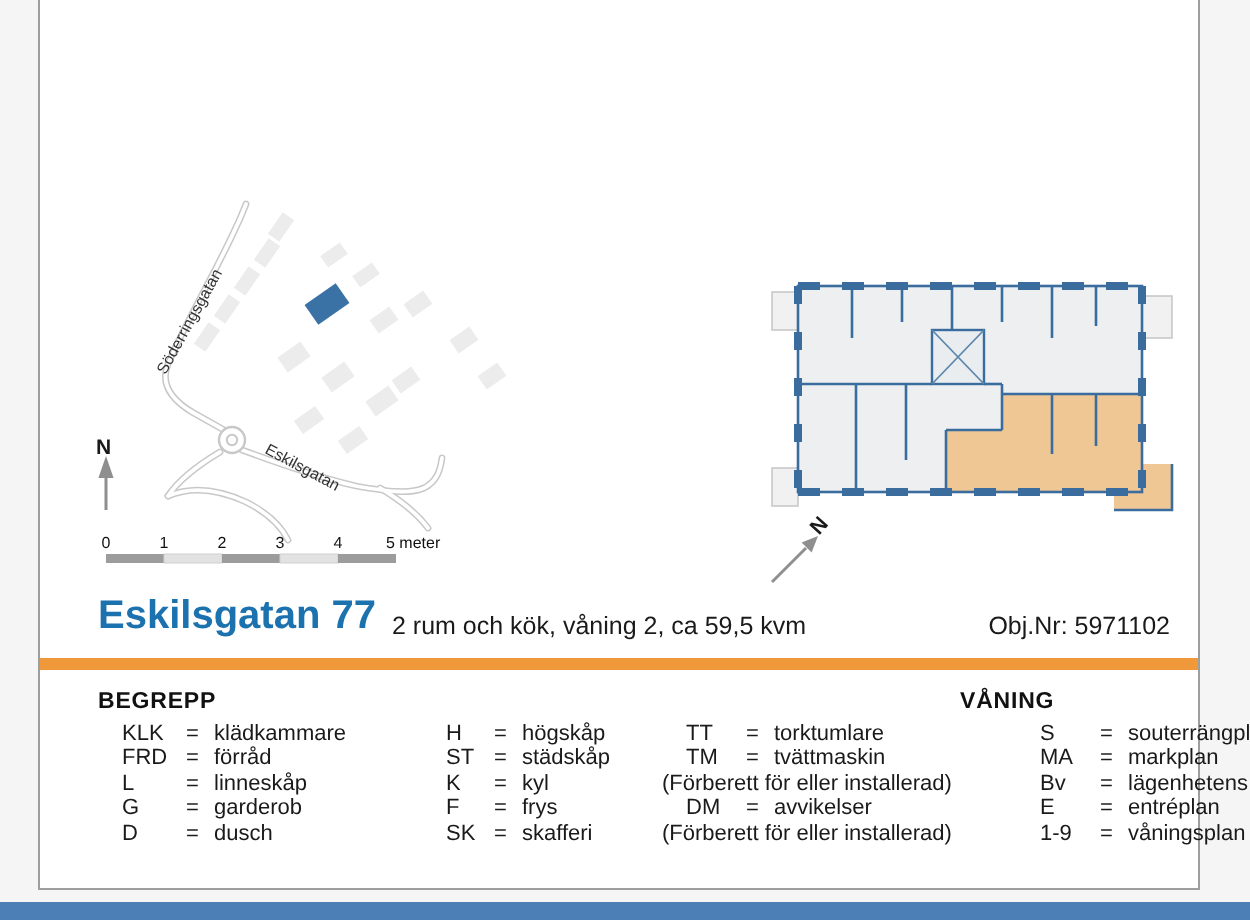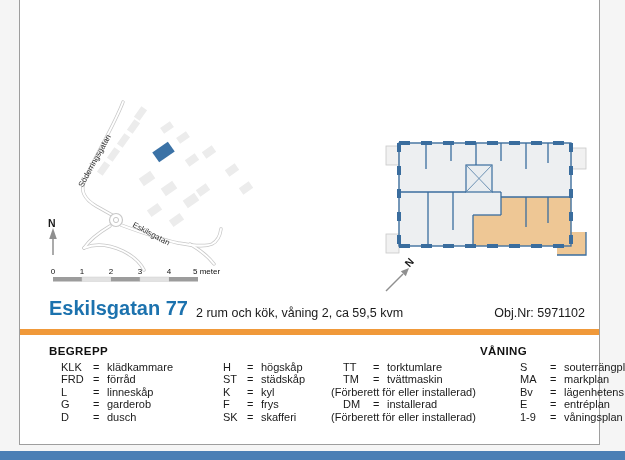--- a/index.html
+++ b/index.html
@@ -176,21 +176,21 @@
       <div class="lrow"><span class="abbr">ST</span><span class="eq">=</span><span class="term">städskåp</span></div>
       <div class="lrow"><span class="abbr">K</span><span class="eq">=</span><span class="term">kyl</span></div>
       <div class="lrow"><span class="abbr">F</span><span class="eq">=</span><span class="term">frys</span></div>
       <div class="lrow"><span class="abbr">SK</span><span class="eq">=</span><span class="term">skafferi</span></div>
     </div>
 
     <div class="lcol c3">
       <div class="lrow"><span class="abbr">TT</span><span class="eq">=</span><span class="term">torktumlare</span></div>
       <div class="lrow"><span class="abbr">TM</span><span class="eq">=</span><span class="term">tvättmaskin</span></div>
       <div class="lrow note-row"><span>(Förberett för eller installerad)</span></div>
-      <div class="lrow"><span class="abbr">DM</span><span class="eq">=</span><span class="term">installerad</span></div>
+      <div class="lrow"><span class="abbr">DM</span><span class="eq">=</span><span class="term">avvikelser</span></div>
       <div class="lrow note-row"><span>(Förberett för eller installerad)</span></div>
     </div>
 
     <div class="lcol c4">
       <div class="lrow"><span class="abbr">S</span><span class="eq">=</span><span class="term">souterrängplan</span></div>
       <div class="lrow"><span class="abbr">MA</span><span class="eq">=</span><span class="term">markplan</span></div>
       <div class="lrow"><span class="abbr">Bv</span><span class="eq">=</span><span class="term">lägenhetens</span></div>
       <div class="lrow"><span class="abbr">E</span><span class="eq">=</span><span class="term">entréplan</span></div>
       <div class="lrow"><span class="abbr">1-9</span><span class="eq">=</span><span class="term">våningsplan</span></div>
     </div>

